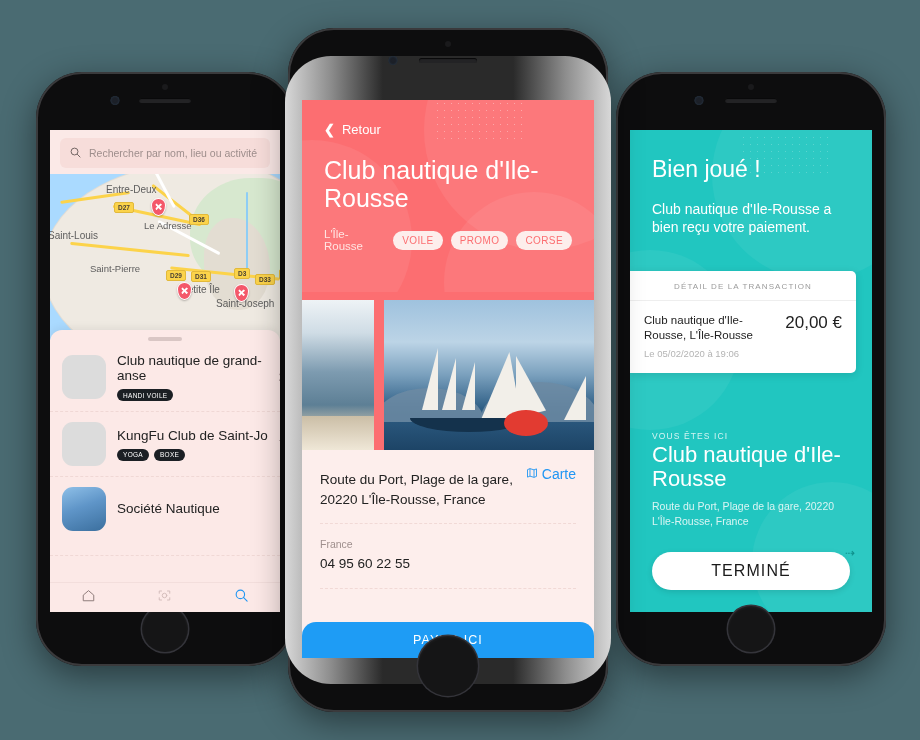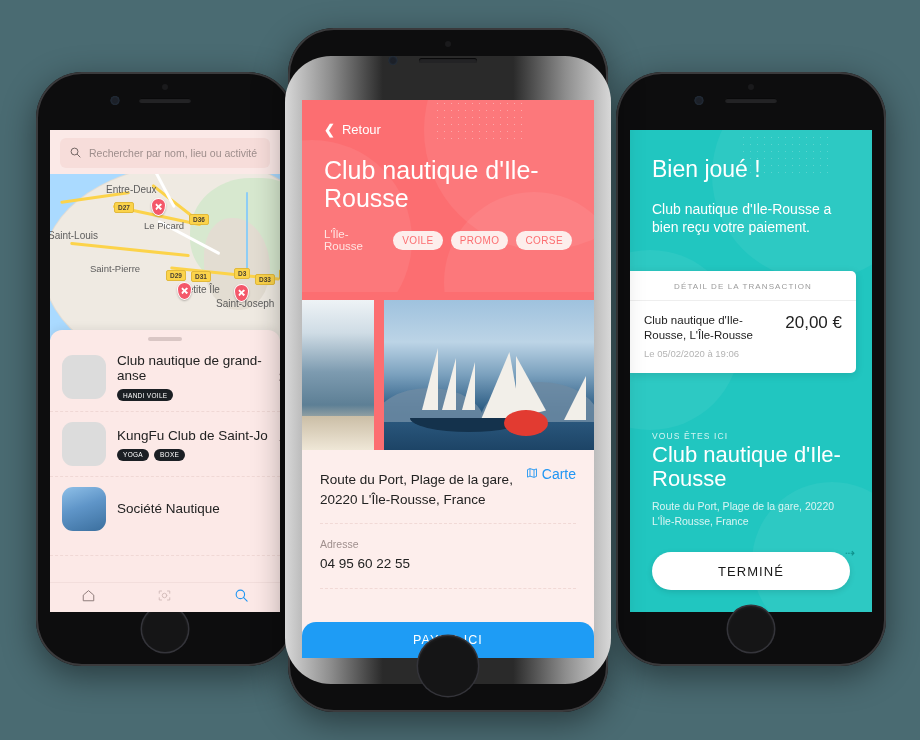--- a/index.html
+++ b/index.html
@@ -211,21 +211,21 @@
   .tx-amt { font-size:17px; color:#222; white-space:nowrap; }
   .r-bottom { position:relative; z-index:2; margin-top:auto; padding:0 22px 0; }
   .r-eyebrow { color:#d3f4f2; font-size:8.5px; letter-spacing:1.1px; }
   .r-venue { color:#fff; font-size:22px; line-height:1.1; margin-top:2px; }
   .r-addr { color:#d9f5f3; font-size:10.5px; line-height:1.5; margin-top:7px; }
   .r-arrow { position:absolute; right:18px; bottom:52px; color:#0e8f8b; font-size:12px;
              letter-spacing:-1px; }
   .done {
     margin:22px 0 22px; height:38px; background:#fff; border-radius:20px;
     display:flex; align-items:center; justify-content:center;
-    color:#1a1a1a; font-size:13px; letter-spacing:1.1px;
+    color:#1a1a1a; font-size:16px; letter-spacing:1.1px;
     box-shadow:0 2px 6px rgba(0,0,0,.12);
   }
   .ic { display:inline-block; vertical-align:middle; }
 </style>
 </head>
 <body>
 
 <div id="stage">
 
   <div class="phone" id="phone-left">
@@ -256,21 +256,21 @@
           <div class="road" style="left:10px;top:22px;width:70px;transform:rotate(-8deg);"></div>
           <div class="road" style="left:62px;top:40px;width:90px;transform:rotate(12deg);"></div>
           <div class="road" style="left:20px;top:74px;width:120px;transform:rotate(6deg);"></div>
           <div class="road" style="left:120px;top:98px;width:110px;transform:rotate(6deg);"></div>
           <div class="road" style="left:96px;top:28px;width:60px;transform:rotate(38deg);"></div>
           <div class="road w" style="left:88px;top:10px;width:50px;transform:rotate(62deg);"></div>
           <div class="road w" style="left:104px;top:62px;width:70px;transform:rotate(28deg);"></div>
           <div class="river" style="left:196px;top:18px;height:78px;"></div>
 
           <span class="maplabel" style="left:56px;top:10px;">Entre-Deux</span>
-          <span class="maplabel" style="left:94px;top:46px;font-size:9.5px;">Le Picard</span>
+          <span class="maplabel" style="left:94px;top:46px;font-size:9.5px;">Le Adresse</span>
           <span class="maplabel" style="left:-2px;top:56px;">Saint-Louis</span>
           <span class="maplabel" style="left:40px;top:89px;font-size:9.5px;">Saint-Pierre</span>
           <span class="maplabel" style="left:131px;top:110px;">Petite Île</span>
           <span class="maplabel" style="left:166px;top:124px;">Saint-Joseph</span>
 
           <span class="shield" style="left:64px;top:28px;">D27</span>
           <span class="shield" style="left:139px;top:40px;">D36</span>
           <span class="shield" style="left:116px;top:96px;">D29</span>
           <span class="shield" style="left:141px;top:97px;">D31</span>
           <span class="shield" style="left:184px;top:94px;">D3</span>
@@ -436,21 +436,21 @@
                     <path d="M5.3 2.2v10M10.7 3.8v10"></path>
                   </g>
                 </svg>
             </span>
             <span>Carte</span>
           </div>
 
           <div class="val" style="max-width:200px;">Route du Port, Plage de la gare, 20220 L'Île-Rousse, France</div>
           <div class="hr"></div>
 
-          <div class="lbl" style="margin-top:14px;">Adresse</div>
+          <div class="lbl" style="margin-top:14px;">France</div>
           <div class="val">04 95 60 22 55</div>
           <div class="hr"></div>
         </div>
 
         <div class="pay">PAYER ICI</div>
       </div>
     </div>
     <div class="home"></div>
   </div>
 

